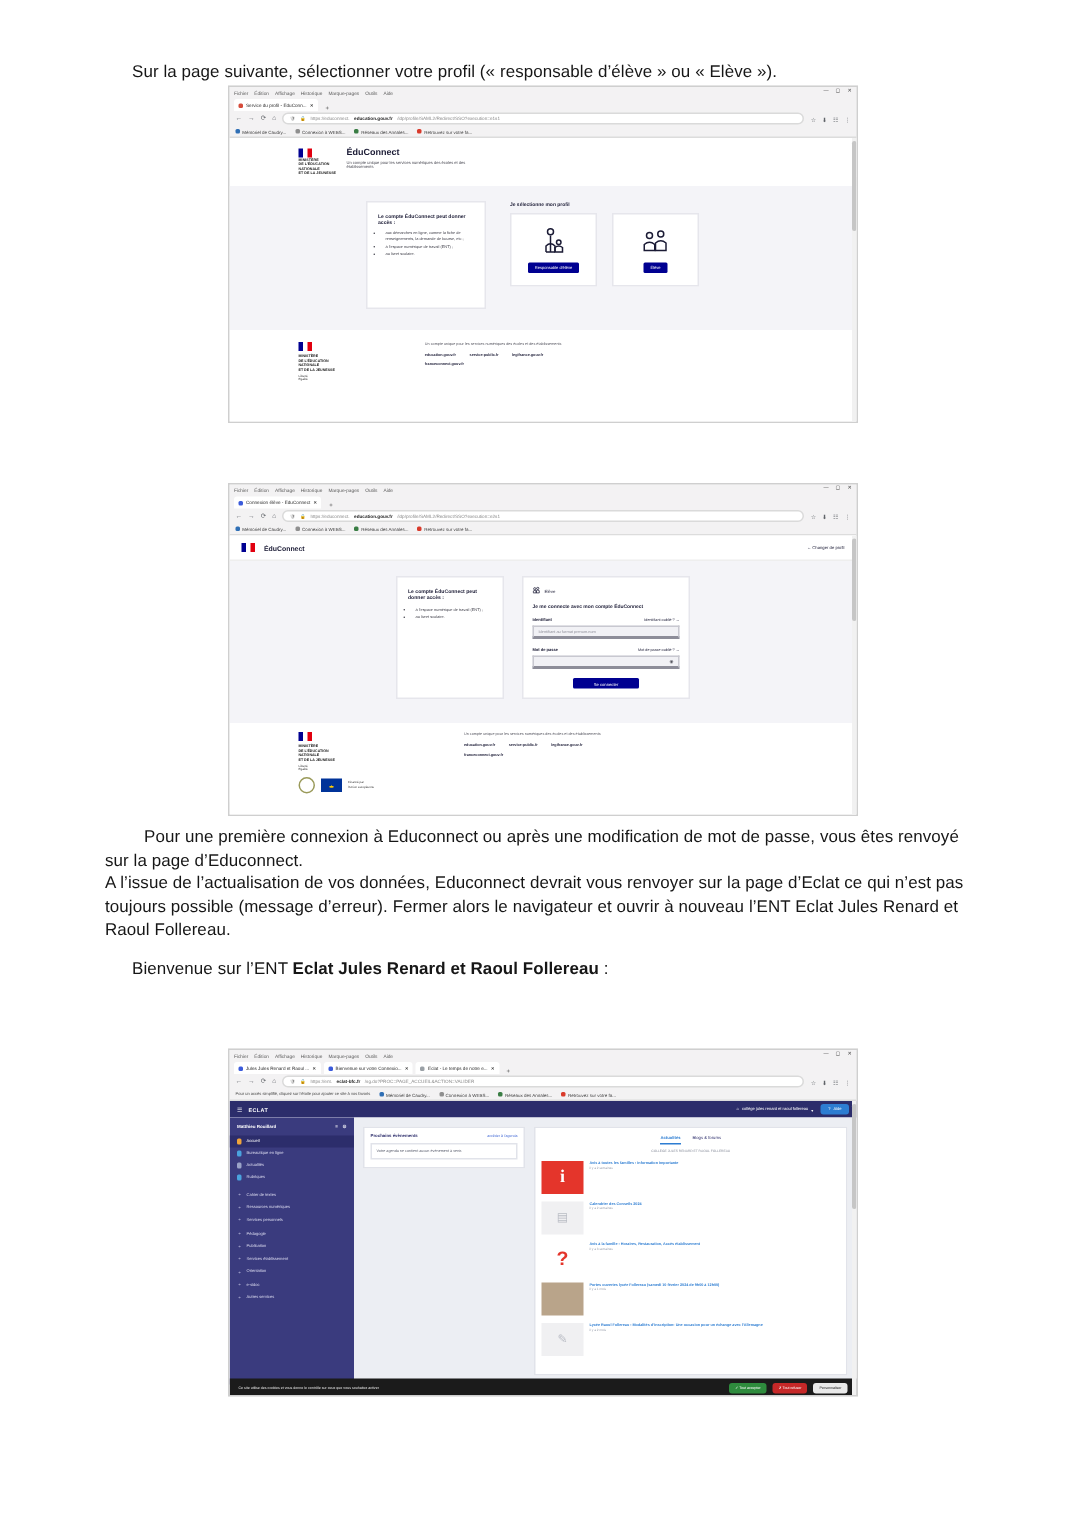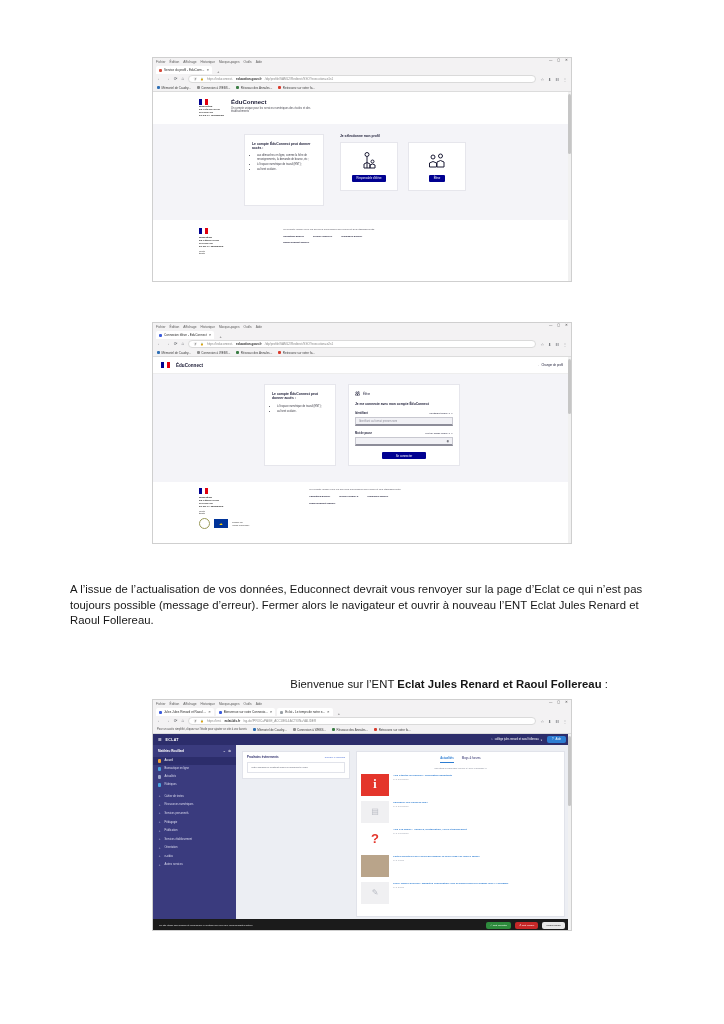--- a/index.html
+++ b/index.html
@@ -191,20 +191,21 @@
   .cookie .b{font-size:2.4px;padding:2px 4px;border-radius:2px;color:#fff;white-space:nowrap;}
   .cookie .b.ok{background:#2e8b3d;}
   .cookie .b.no{background:#c62828;}
   .cookie .b.pers{background:#e9e9e9;color:#222;}
 </style>
 </head>
 <body>
 
 <div class="page">
 
+  <div class="doc-p" style="left:88px;top:41px;width:560px;">Sur  la page suivante, sélectionner votre profil (« responsable d’élève » ou « Elève »).</div>
 
   <div class="browser" style="left:152px;top:57px;width:420px;height:225px;">
 
     <div class="menubar">
       <span>Fichier</span>
       <span>Édition</span>
       <span>Affichage</span>
       <span>Historique</span>
       <span>Marque-pages</span>
       <span>Outils</span>
@@ -523,23 +524,24 @@
           </div>
         </div>
       </div>
 
       <div class="scrollbar">
           <i style="height:55px;margin-top:2px;"></i>
         </div>
     </div>
   </div>
 
+  <div class="doc-p" style="left:70px;top:551px;width:588px;text-indent:26px;">Pour une première connexion à Educonnect ou après une modification de mot de passe, vous êtes renvoyé sur la page d’Educonnect.</div>
   <div class="doc-p" style="left:70px;top:582px;width:588px;">A l’issue de l’actualisation de vos données, Educonnect devrait vous renvoyer sur la page d’Eclat ce qui n’est pas toujours possible (message d’erreur). Fermer alors le navigateur et ouvrir à nouveau l’ENT Eclat Jules Renard et Raoul Follereau.</div>
 
-  <div class="doc-p" style="left:88px;top:677px;width:520px;text-align:right;">
+  <div class="doc-p" style="left:88px;top:639px;width:520px;">
     <span>Bienvenue sur l’ENT </span><b>Eclat Jules Renard et Raoul Follereau</b><span> :</span>
   </div>
 
   <div class="browser" style="left:152px;top:699px;width:420px;height:232px;">
 
     <div class="menubar">
       <span>Fichier</span>
       <span>Édition</span>
       <span>Affichage</span>
       <span>Historique</span>

